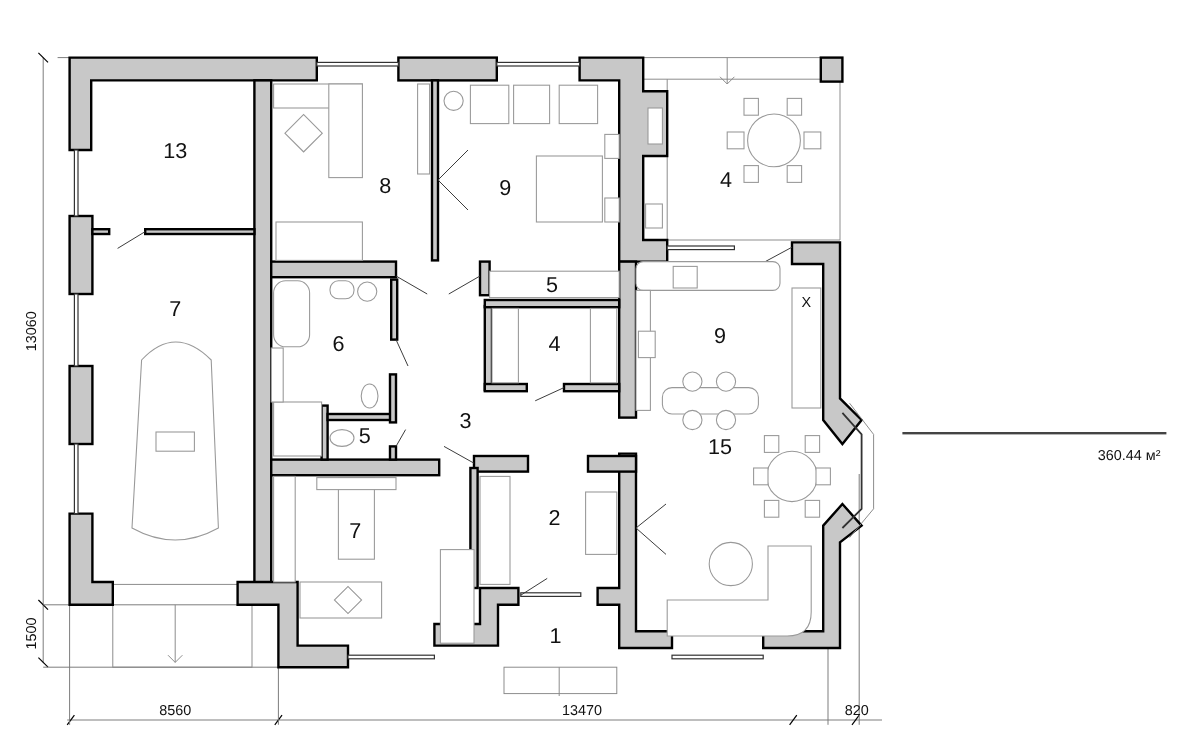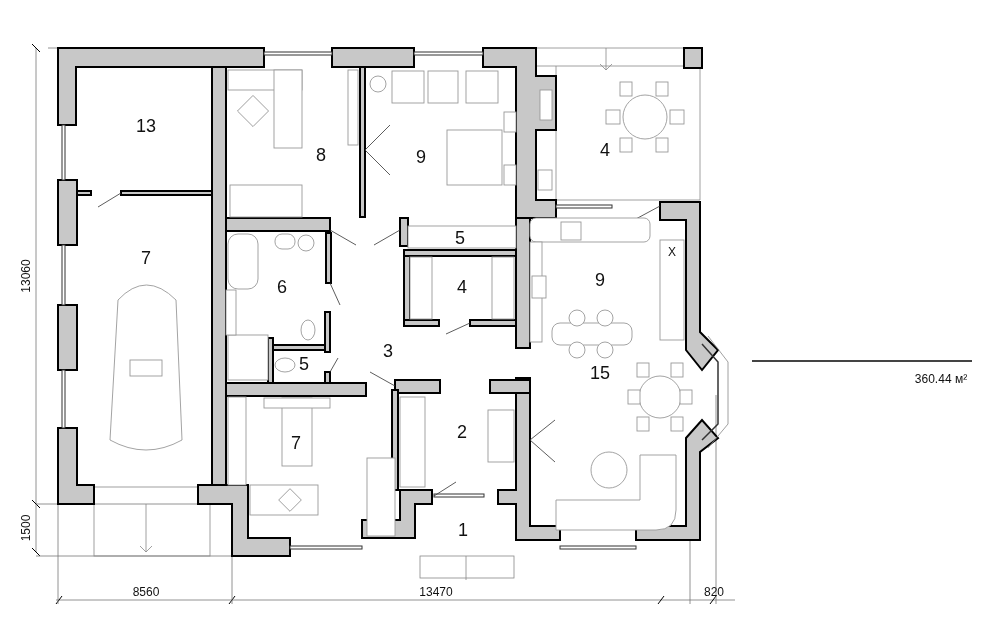--- a/index.html
+++ b/index.html
@@ -220,17 +220,17 @@
   <div class="lbl" style="left:600px;top:280px">9</div>
   <div class="lbl" style="left:146px;top:126px">13</div>
   <div class="lbl" style="left:146px;top:258px">7</div>
   <div class="lbl" style="left:605px;top:150px">4</div>
   <div class="lbl" style="left:672px;top:252px;font-size:12px">X</div>
 </div>
 
 <div class="dimlbl vert" style="left:26px;top:276px">13060</div>
 <div class="dimlbl vert" style="left:26px;top:528px">1500</div>
 <div class="dimlbl" style="left:146px;top:592px">8560</div>
-<div class="dimlbl" style="left:436px;top:592px">13470</div>
+<div class="dimlbl" style="left:485px;top:592px">13470</div>
 <div class="dimlbl" style="left:714px;top:592px">820</div>
 
 <div class="area-line"></div>
 <div class="dimlbl" style="left:941px;top:379px">360.44 м²</div>
 
 </body></html>

